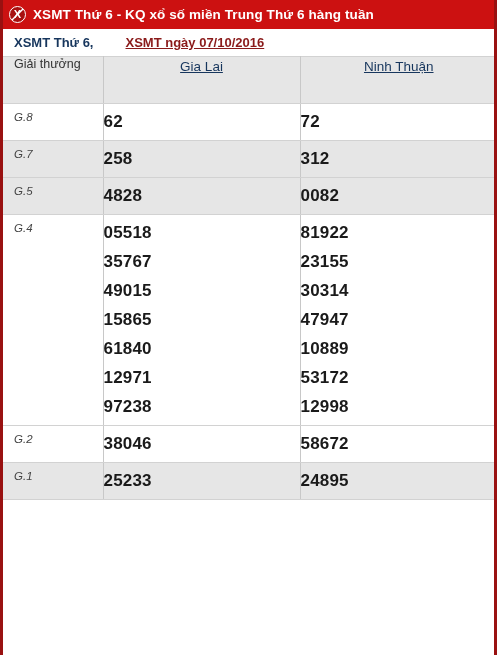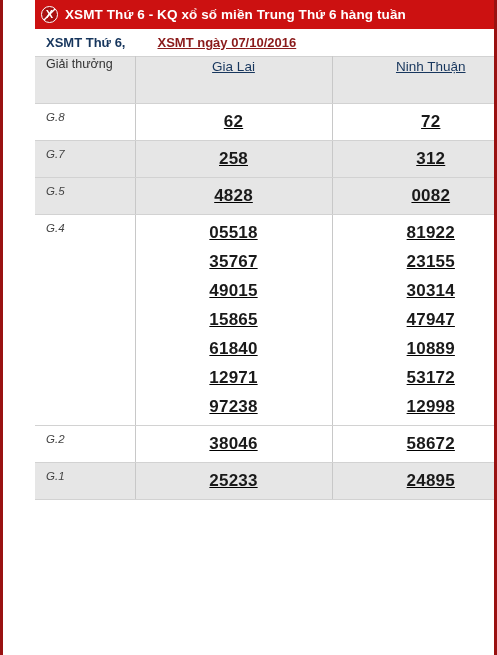--- a/index.html
+++ b/index.html
@@ -13,21 +13,20 @@
   }
   #page {
     width: 497px;
     height: 655px;
     position: relative;
     overflow: hidden;
     background: #ffffff;
     box-sizing: border-box;
     border-left: 3px solid #991111;
     border-right: 3px solid #991111;
-    padding-left: 32px;
   }
 
   
   .titlebar {
     height: 29px;
     background: #cc1111;
     display: flex;
     align-items: center;
     padding: 0 0 0 6px;
     box-sizing: border-box;
@@ -122,23 +121,21 @@
   tbody tr.shade-off td { background: #ffffff; }
 
   td.label-cell {
     padding: 7px 0 0 11px;
     color: #444444;
     font-size: 11.5px;
     text-align: left;
     font-style: italic;
   }
   td.val-cell {
-    text-align: center;
     padding: 3px 0 4px 0;
-    text-decoration: underline;
   }
   .num {
     font-size: 17px;
     font-weight: bold;
     color: #1a1a1a;
     line-height: 29px;
     letter-spacing: 0.2px;
   }
 </style>
 </head>

